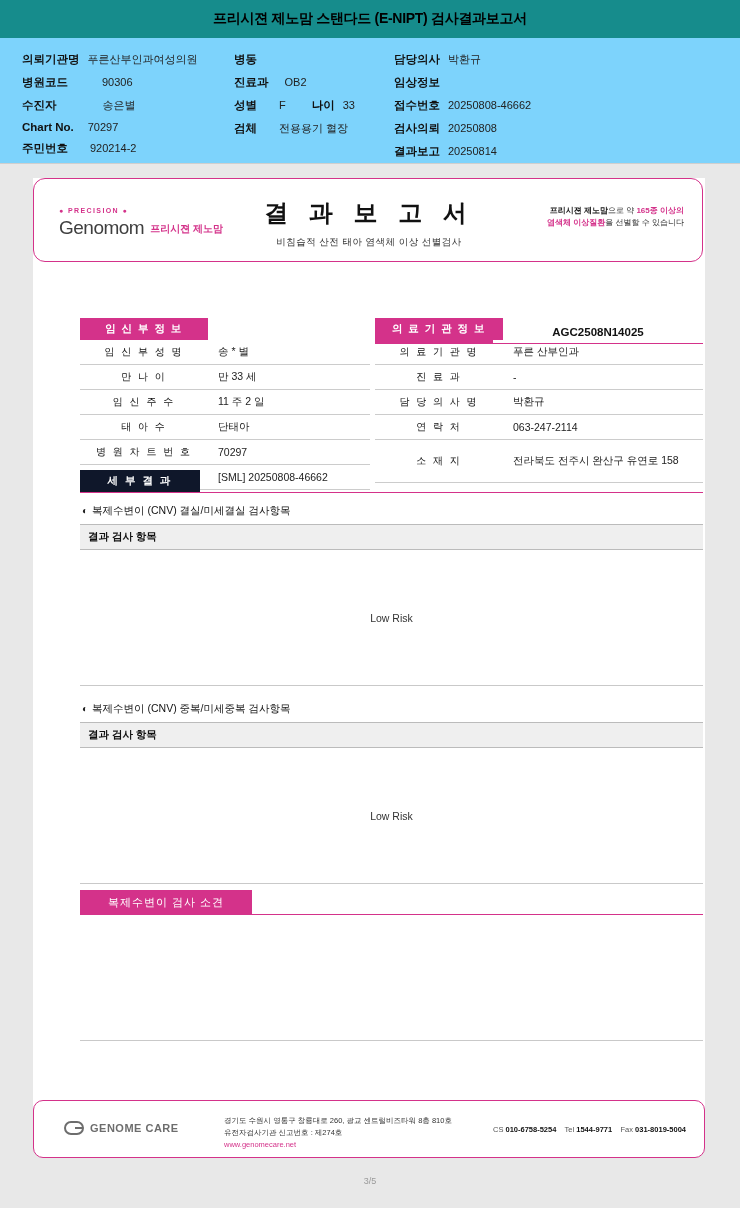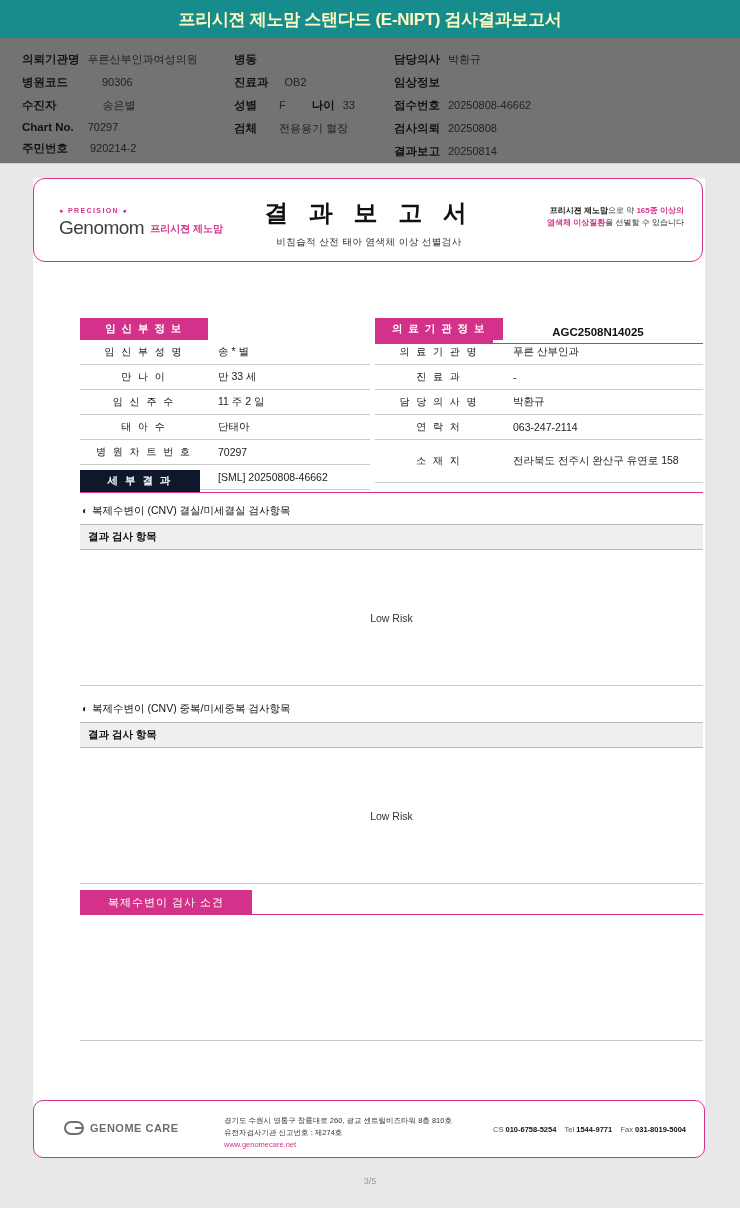--- a/index.html
+++ b/index.html
@@ -21,32 +21,32 @@
   .title-bar {
     position: absolute;
     left: 0; top: 0;
     width: 740px; height: 38px;
     background: #168c8c;
     display: flex;
     align-items: center;
     justify-content: center;
   }
   .title-bar .title-text {
-    color: #fef9c3;
-    font-size: 17px;
+    color: #000000;
+    font-size: 14px;
     font-weight: bold;
     letter-spacing: -0.3px;
   }
 
   
   .patient-header {
     position: absolute;
     left: 0; top: 38px;
     width: 740px; height: 125px;
-    background: #737373;
+    background: #7dd3fc;
     border-bottom: 1px solid #cfcfcf;
   }
   .ph-col { position: absolute; }
   .ph-row { display: flex; align-items: baseline; margin-bottom: 8px; }
   .ph-label {
     font-size: 11.5px;
     font-weight: bold;
     color: #111;
     white-space: nowrap;
   }

